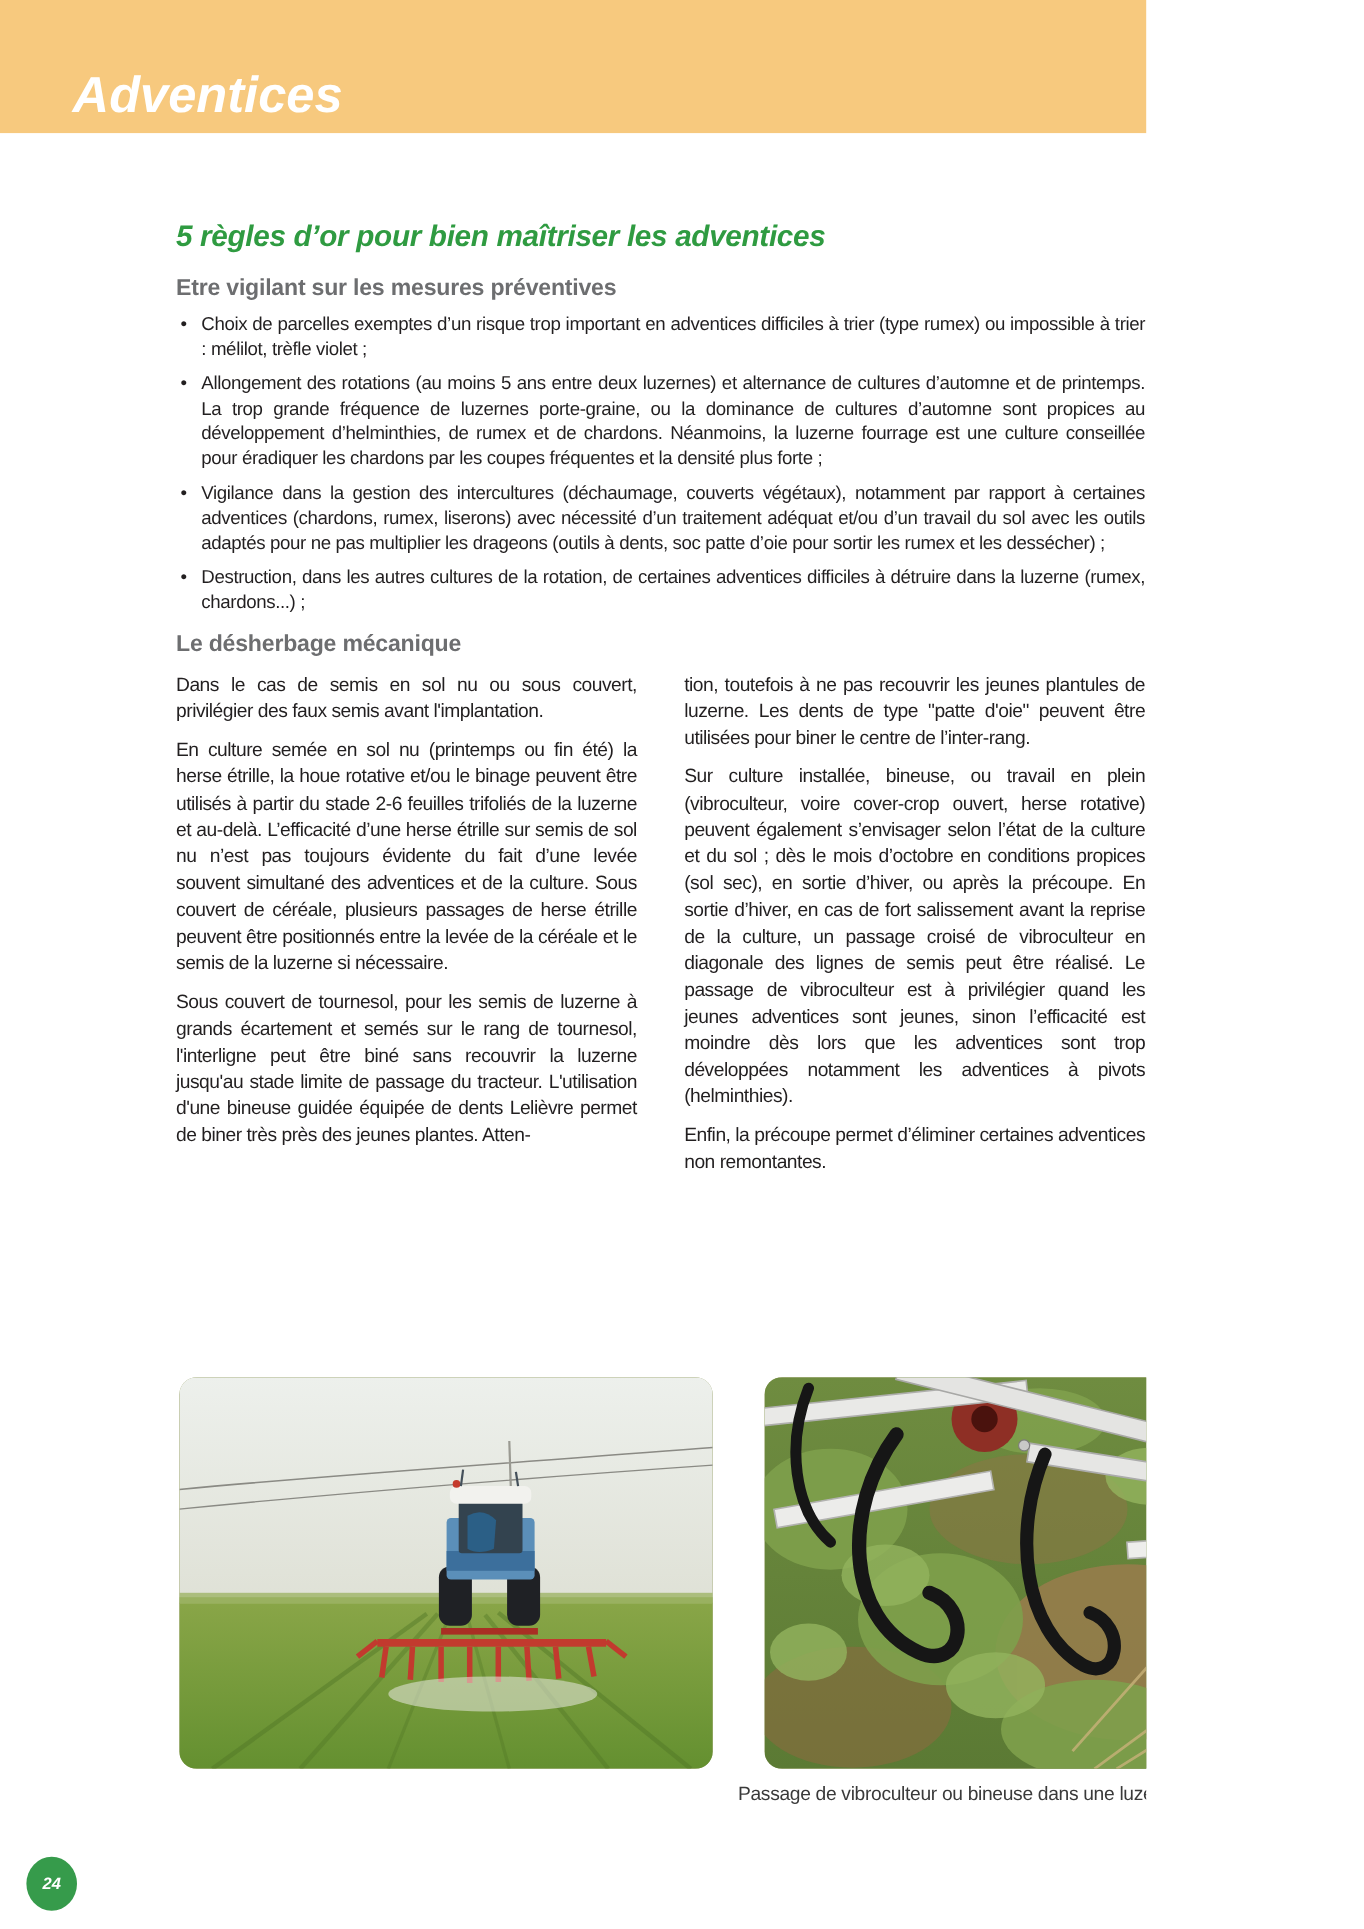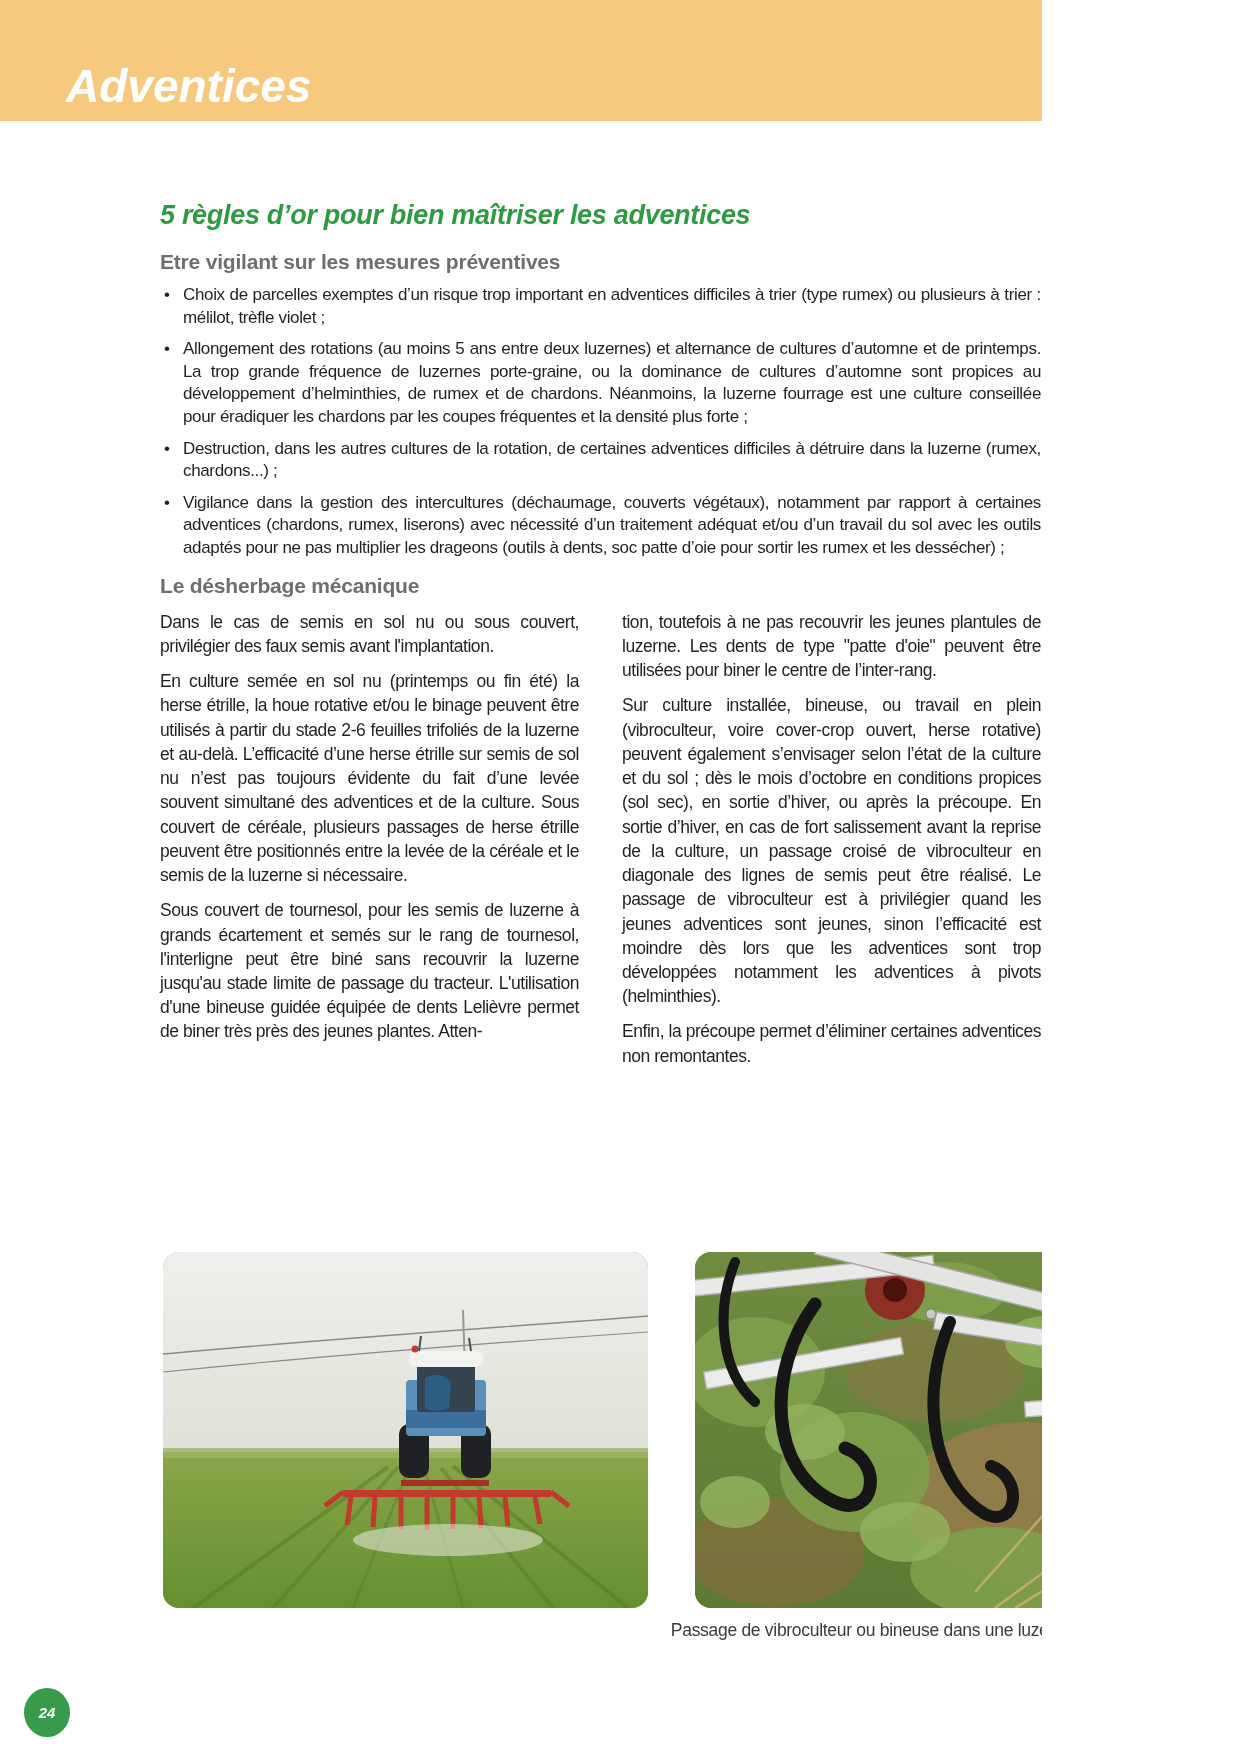--- a/index.html
+++ b/index.html
@@ -72,24 +72,24 @@
 
   <header class="banner">
     <div class="banner-title">Adventices</div>
   </header>
 
   <main class="content">
     <h1 class="article-title">5 règles d’or pour bien maîtriser les adventices</h1>
 
     <h2 class="gray-heading">Etre vigilant sur les mesures préventives</h2>
     <ul class="bullets">
-      <li>Choix de parcelles exemptes d’un risque trop important en adventices difficiles à trier (type rumex) ou plusieurs à trier : mélilot, trèfle violet ;</li>
+      <li>Choix de parcelles exemptes d’un risque trop important en adventices difficiles à trier (type rumex) ou impossible à trier : mélilot, trèfle violet ;</li>
       <li>Allongement des rotations (au moins 5 ans entre deux luzernes) et alternance de cultures d’automne et de printemps. La trop grande fréquence de luzernes porte-graine, ou la dominance de cultures d’automne sont propices au développement d’helminthies, de rumex et de chardons. Néanmoins, la luzerne fourrage est une culture conseillée pour éradiquer les chardons par les coupes fréquentes et la densité plus forte ;</li>
+      <li>Vigilance dans la gestion des intercultures (déchaumage, couverts végétaux), notamment par rapport à certaines adventices (chardons, rumex, liserons) avec nécessité d’un traitement adéquat et/ou d’un travail du sol avec les outils adaptés pour ne pas multiplier les drageons (outils à dents, soc patte d’oie pour sortir les rumex et les dessécher) ;</li>
       <li>Destruction, dans les autres cultures de la rotation, de certaines adventices difficiles à détruire dans la luzerne (rumex, chardons...) ;</li>
-      <li>Vigilance dans la gestion des intercultures (déchaumage, couverts végétaux), notamment par rapport à certaines adventices (chardons, rumex, liserons) avec nécessité d’un traitement adéquat et/ou d’un travail du sol avec les outils adaptés pour ne pas multiplier les drageons (outils à dents, soc patte d’oie pour sortir les rumex et les dessécher) ;</li>
     </ul>
 
     <h2 class="gray-heading heading2">Le désherbage mécanique</h2>
     <div class="columns">
       <div class="col">
         <p>Dans le cas de semis en sol nu ou sous couvert, privilégier des faux semis avant l'implantation.</p>
         <p>En culture semée en sol nu (printemps ou fin été) la herse étrille, la houe rotative et/ou le binage peuvent être utilisés à partir du stade 2-6 feuilles trifoliés de la luzerne et au-delà. L’efficacité d’une herse étrille sur semis de sol nu n’est pas toujours évidente du fait d’une levée souvent simultané des adventices et de la culture. Sous couvert de céréale, plusieurs passages de herse étrille peuvent être positionnés entre la levée de la céréale et le semis de la luzerne si nécessaire.</p>
         <p>Sous couvert de tournesol, pour les semis de luzerne à grands écartement et semés sur le rang de tournesol, l'interligne peut être biné sans recouvrir la luzerne jusqu'au stade limite de passage du tracteur. L'utilisation d'une bineuse guidée équipée de dents Lelièvre permet de biner très près des jeunes plantes. Atten-</p>
       </div>
       <div class="col">

